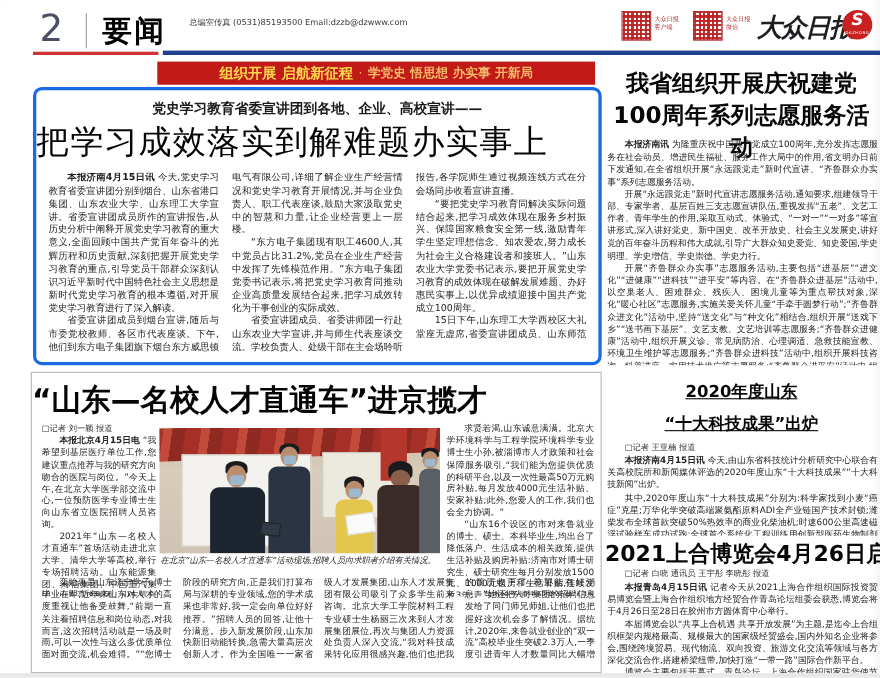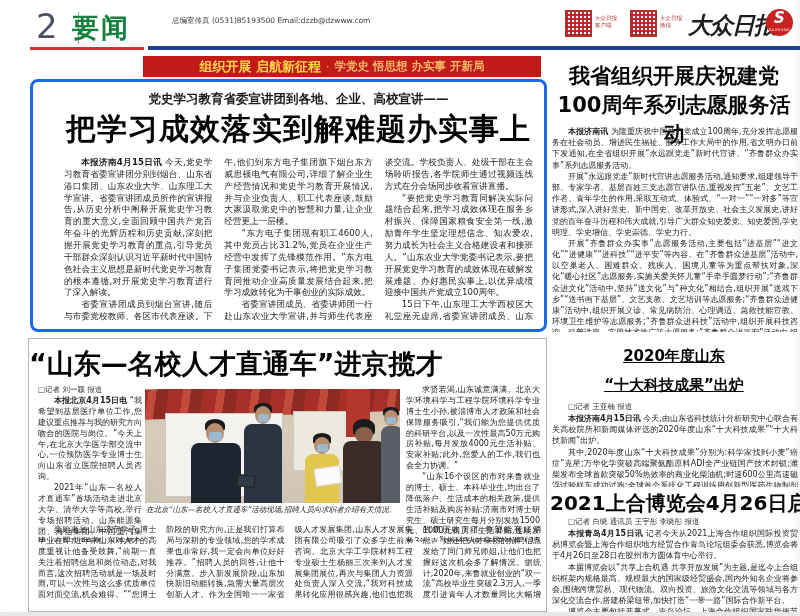--- a/index.html
+++ b/index.html
@@ -4,21 +4,21 @@
 <style>
   * { margin:0; padding:0; box-sizing:border-box; }
   html,body { background:#eee; }
   body { font-family:"DejaVu Sans", sans-serif; }
   .page { position:relative; width:800px; height:616px; background:#fff; overflow:hidden;
           box-shadow: inset -3px -3px 6px rgba(0,0,0,.05); }
 
   
   .pagenum { position:absolute; left:36px; top:6px; font-size:34px; color:#4a4f63; }
   .head-vrule { position:absolute; left:78px; top:12px; width:1px; height:32px; background:#9a9a9a; }
-  .section-title { position:absolute; left:72px; top:10px; font-size:27px; font-weight:900; color:#15803d; letter-spacing:2px; }
+  .section-title { position:absolute; left:93px; top:10px; font-size:27px; font-weight:900; color:#000000; letter-spacing:2px; }
   .head-meta { position:absolute; left:172px; top:14px; font-size:7.5px; color:#3a3a3a; line-height:13px; }
   .qr { position:absolute; top:10px; width:27px; height:27px; border:1px solid #b03030; background-color:#fff;
         background-image:
           repeating-linear-gradient(0deg, rgba(186,32,32,.92) 0 2px, rgba(255,255,255,0) 2px 4px),
           repeating-linear-gradient(90deg, rgba(186,32,32,.92) 0 2px, rgba(255,255,255,.85) 2px 4px); }
   .qr-label { position:absolute; top:15px; font-size:5.5px; color:#b03030; line-height:7px; }
   .masthead { position:absolute; left:688px; top:10px; font-size:23px; font-weight:bold; font-style:italic;
               font-family:"DejaVu Serif", serif; color:#1d1d22; letter-spacing:-1px; white-space:nowrap; }
   .logo-circle { position:absolute; left:766px; top:9px; width:27px; height:27px; border-radius:50%;
                  background:#c92020; color:#fff; text-align:center; }
@@ -29,23 +29,23 @@
 
   
   .banner { position:absolute; left:143px; top:56px; width:398px; height:21px; background:#c21b17;
             display:flex; align-items:center; justify-content:center; gap:5px; white-space:nowrap; }
   .banner .main { color:#ffd84d; font-size:13px; font-weight:900; }
   .banner .dot  { color:#ffd84d; font-size:11px; }
   .banner .sub  { color:#f5b96a; font-size:11.5px; font-weight:700; }
 
   
   .lead-box { position:absolute; left:30px; top:79px; width:517px; height:253px;
-              border:3px solid #1a6ae8; border-radius:8px; background:#fff; overflow:hidden;padding-left:20px; }
+              border:3px solid #1a6ae8; border-radius:8px; background:#fff; overflow:hidden; }
   .lead-kicker { margin-top:9px; text-align:center; font-size:12.5px; font-weight:600; color:#1a1a1a; }
-  .lead-headline { margin-top:1px; text-align:center; font-size:30px; font-weight:700; color:#050505; letter-spacing:1px; }
+  .lead-headline { margin-top:1px; font-size:30px; font-weight:400; color:#050505; letter-spacing:1px; }
   .lead-body { margin:7px 11px 0 11px; height:168px; column-count:3; column-gap:12px; overflow:hidden;
                font-size:8.6px; line-height:1.38; text-align:justify; color:#1c1c1c; }
   .body-p { text-indent:2em; margin:0; }
   .dateline { font-weight:bold; }
 
   
   .r-head { position:absolute; left:550px; width:248px; text-align:center; font-weight:900; color:#070707; }
   .volunteer-head { top:62px; font-size:21px; line-height:29px; }
   .r-body { position:absolute; left:552px; width:246px; overflow:hidden;
             font-size:8px; line-height:1.4; text-align:justify; color:#222; }

